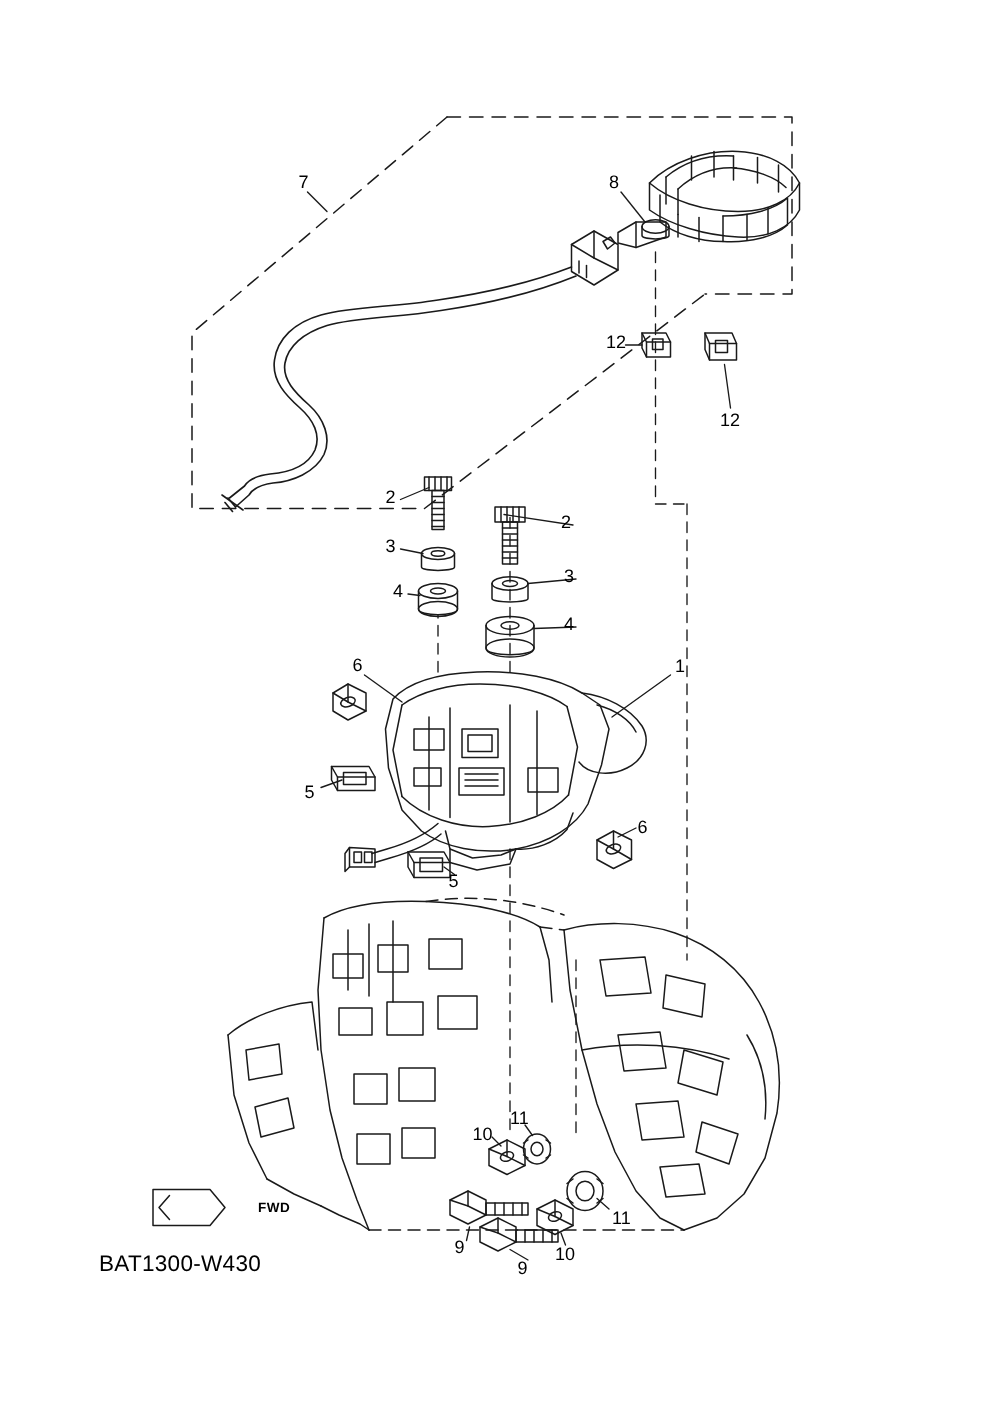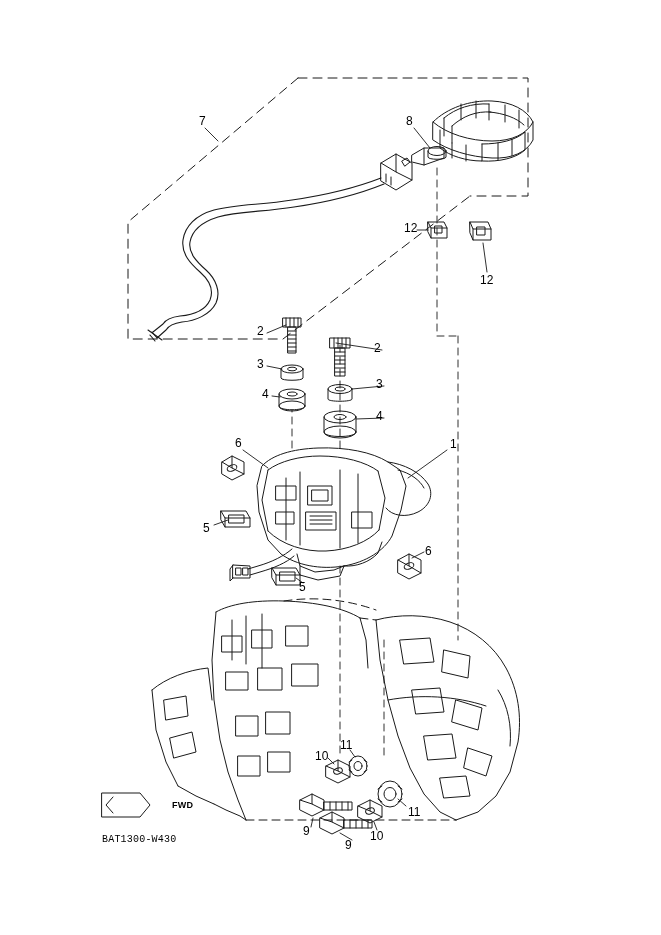--- a/index.html
+++ b/index.html
@@ -27,26 +27,25 @@
   .callout {
     position: absolute;
     font-family: "Liberation Sans", sans-serif;
     font-size: 12px;
     color: #000000;
     line-height: 1;
     white-space: nowrap;
   }
   .partcode {
     position: absolute;
-    font-family: Liberation Mono, monospace;
-    font-size: 10px;
+    font-family: Liberation Sans, sans-serif;
+    font-size: 15px;
     color: #000000;
     letter-spacing: 0.2px;
     white-space: nowrap;
-    margin-left: 36px;
   }
   .fwd-label {
     position: absolute;
     font-family: "Liberation Sans", sans-serif;
     font-size: 9px;
     font-weight: bold;
     color: #000000;
     letter-spacing: 0.3px;
   }
 </style>

